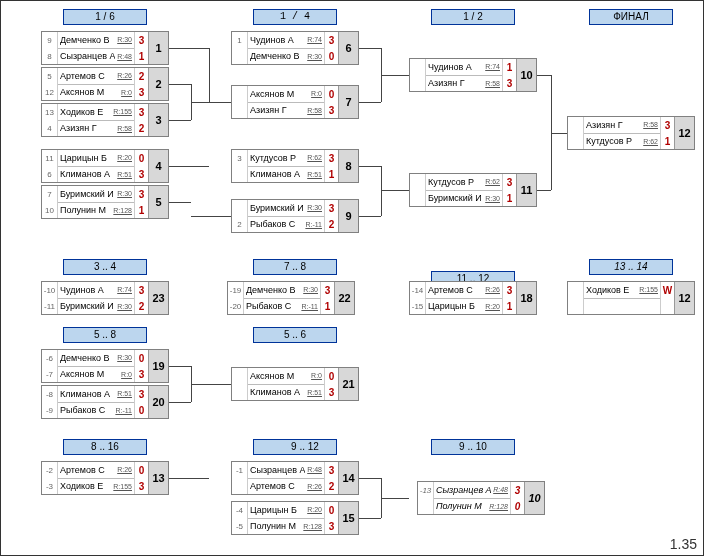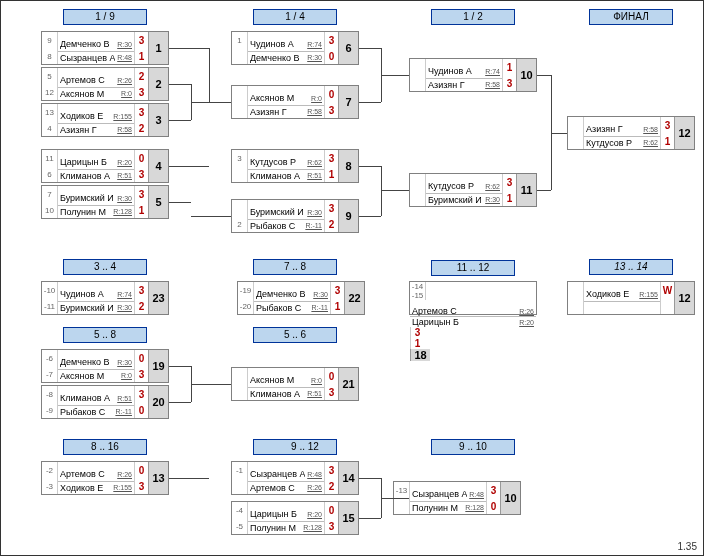--- a/index.html
+++ b/index.html
@@ -44,21 +44,20 @@
     font-size: 8px;
     color: #666;
     display: flex;
     align-items: center;
     justify-content: center;
   }
   .players {
     flex: 1;
     display: flex;
     flex-direction: column;
-    margin-top: 6px;
   }
   .player-row {
     flex: 1;
     display: flex;
     align-items: center;
     border-bottom: 1px solid #bbb;
     padding-left: 2px;
     position: relative;
   }
   .player-row:last-child { border-bottom: none; }
@@ -96,36 +95,36 @@
     font-weight: bold;
     border-left: 1px solid #999;
   }
   .conn { position: absolute; background: #444; }
   .conn.h { height: 1px; }
   .conn.v { width: 1px; }
   .version {
     position: absolute;
     right: 6px;
     bottom: 3px;
-    font-size: 10px;
+    font-size: 14px;
     color: #333;
   }
 </style>
 </head>
 <body>
 
 <div class="version">1.35</div>
 
-<div class="stage-header" style="left: 62px; top: 8px;">1 / 9</div>
-<div class="stage-header" style="left: 252px; top: 8px;">1 / 4</div>
+<div class="stage-header" style="left: 62px; top: 8px;">1 / 6</div>
+<div class="stage-header" style="left: 252px; top: 8px; font-family: Liberation Mono, monospace;">1 / 4</div>
 <div class="stage-header" style="left: 430px; top: 8px;">1 / 2</div>
 <div class="stage-header" style="left: 588px; top: 8px;">ФИНАЛ</div>
 <div class="stage-header" style="left: 62px; top: 258px;">3 .. 4</div>
 <div class="stage-header" style="left: 252px; top: 258px;">7 .. 8</div>
-<div class="stage-header" style="left: 430px; top: 259px;">11 .. 12</div>
+<div class="stage-header" style="left: 430px; top: 270px;">11 .. 12</div>
 <div class="stage-header" style="left: 588px; top: 258px; font-style: italic;">13 .. 14</div>
 <div class="stage-header" style="left: 62px; top: 326px;">5 .. 8</div>
 <div class="stage-header" style="left: 252px; top: 326px;">5 .. 6</div>
 <div class="stage-header" style="left: 62px; top: 438px;">8 .. 16</div>
 <div class="stage-header" style="left: 252px; top: 438px; padding-left: 20px;">9 .. 12</div>
 <div class="stage-header" style="left: 430px; top: 438px;">9 .. 10</div>
 <div class="match" style="left: 40px; top: 30px;">
     <div class="seed-col">
       <div class="seed">9</div>
       <div class="seed">8</div>
@@ -391,42 +390,42 @@
         <span class="pname">Буримский И</span>
         <span class="rating">R:30</span>
       </div>
     </div>
     <div class="score-col">
       <div class="score win">3</div>
       <div class="score win">2</div>
     </div>
     <div class="mid">23</div>
   </div>
-<div class="match" style="left: 236px; top: 280px;">
+<div class="match" style="left: 226px; top: 280px;">
     <div class="seed-col">
       <div class="seed">-19</div>
       <div class="seed">-20</div>
     </div>
     <div class="players">
       <div class="player-row">
         <span class="pname">Демченко В</span>
         <span class="rating">R:30</span>
       </div>
       <div class="player-row">
         <span class="pname">Рыбаков С</span>
         <span class="rating">R:-11</span>
       </div>
     </div>
     <div class="score-col">
       <div class="score win">3</div>
       <div class="score win">1</div>
     </div>
     <div class="mid">22</div>
   </div>
-<div class="match" style="left: 408px; top: 280px; flex-direction: column;">
+<div class="match" style="left: 408px; top: 280px;">
     <div class="seed-col">
       <div class="seed">-14</div>
       <div class="seed">-15</div>
     </div>
     <div class="players">
       <div class="player-row">
         <span class="pname">Артемов С</span>
         <span class="rating">R:26</span>
       </div>
       <div class="player-row">
@@ -580,21 +579,21 @@
         <span class="pname">Полунин М</span>
         <span class="rating">R:128</span>
       </div>
     </div>
     <div class="score-col">
       <div class="score win">0</div>
       <div class="score win">3</div>
     </div>
     <div class="mid">15</div>
   </div>
-<div class="match" style="left: 392px; top: 480px;">
+<div class="match" style="left: 416px; top: 480px; font-style: italic;">
     <div class="seed-col">
       <div class="seed">-13</div>
       <div class="seed"></div>
     </div>
     <div class="players">
       <div class="player-row">
         <span class="pname">Сызранцев А</span>
         <span class="rating">R:48</span>
       </div>
       <div class="player-row">

